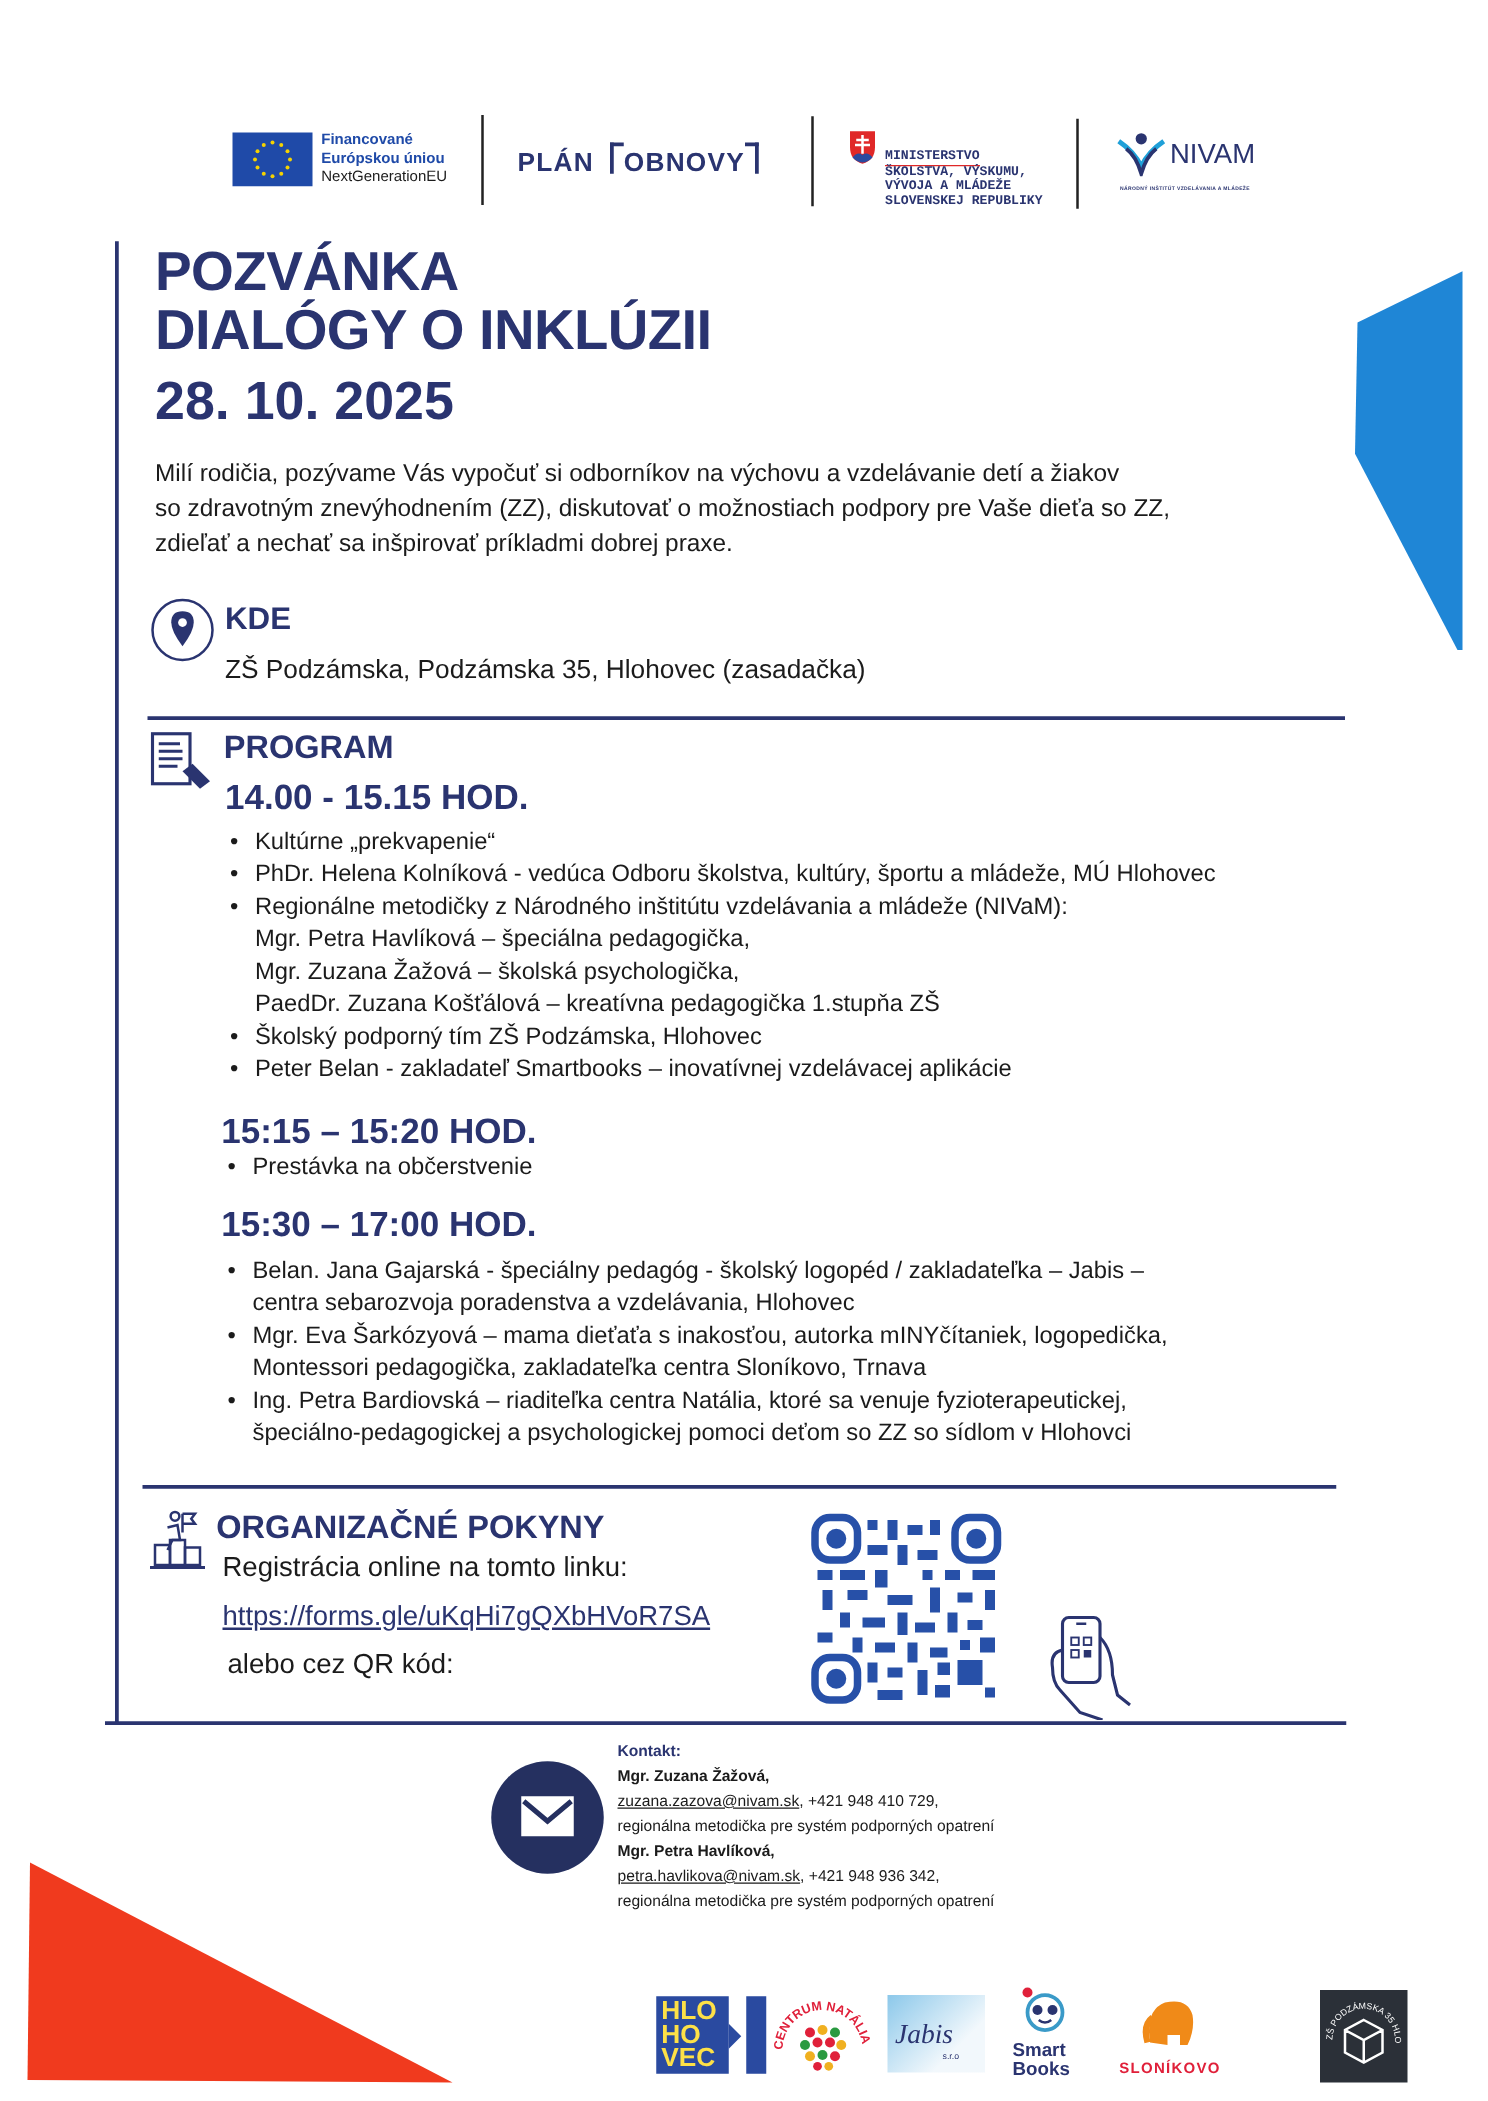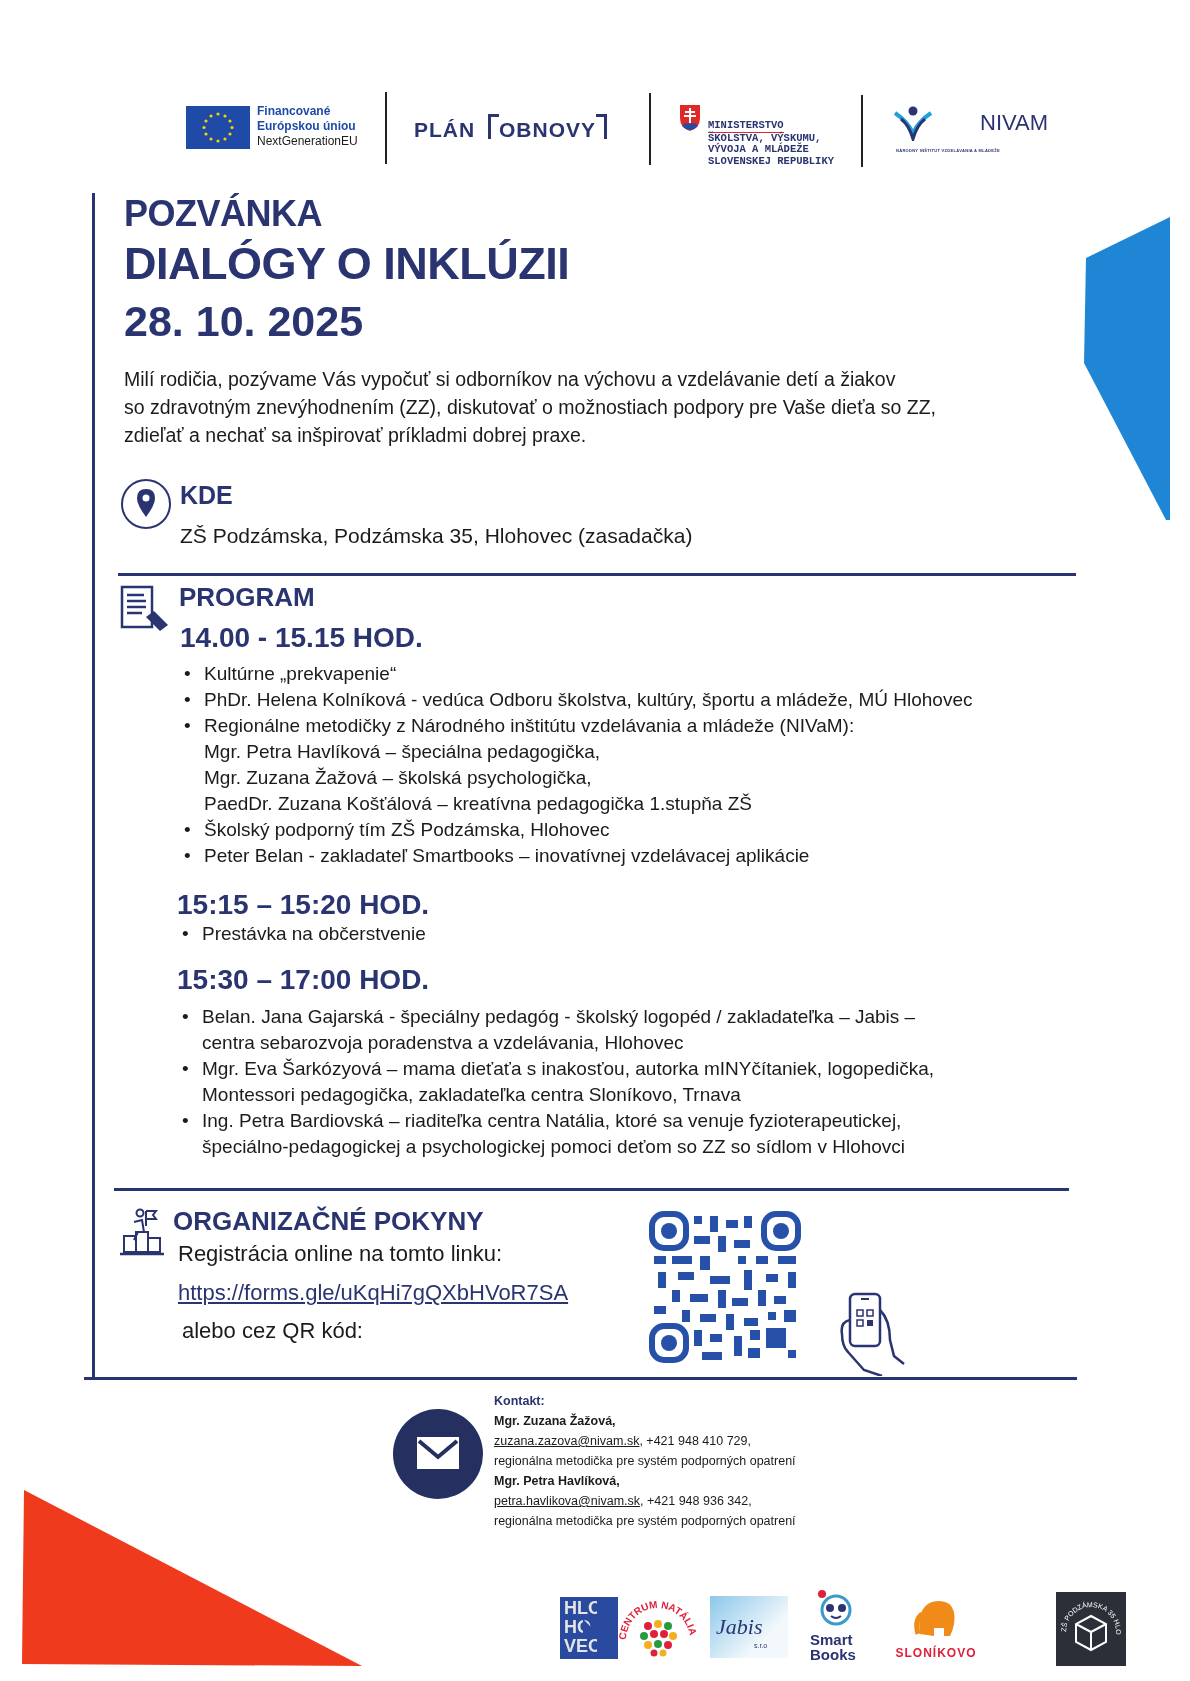--- a/index.html
+++ b/index.html
@@ -16,21 +16,21 @@
   .min-text { left:708px; top:120px; font-size:10.5px; line-height:11.5px; color:#2a3470; font-weight:bold;font-family:Liberation Mono, monospace; }
   .nivam { left:893px; top:110px; font-size:22px; color:#2a3470; }
   .nivam-sub { left:896px; top:148px; font-size:4px; color:#2a3470; letter-spacing:0.3px; font-weight:bold; }
 
   
   .frame-left { left:92px; top:193px; width:3px; height:1186px; background:#2a3470; }
   .frame-bottom { left:84px; top:1377px; width:993px; height:3px; background:#2a3470; }
   .div1 { left:118px; top:573px; width:958px; height:3px; background:#2a3470; }
   .div2 { left:114px; top:1188px; width:955px; height:3px; background:#2a3470; }
 
-  .h-pozv { left:124px; top:193px; font-size:36px; font-weight:bold; color:#2a3470; letter-spacing:-0.5px; }
+  .h-pozv { left:124px; top:193px; font-size:44px; font-weight:bold; color:#2a3470; letter-spacing:-0.5px; }
   .h-title { left:124px; top:238px; font-size:45px; font-weight:bold; color:#2a3470; letter-spacing:-0.5px; }
   .h-date { left:124px; top:297px; font-size:43px; font-weight:bold; color:#2a3470; }
   .intro { left:124px; top:365px; width:900px; font-size:19.5px; line-height:28px; color:#1b1b1b; }
 
   .kde-icon { left:121px; top:479px; width:46px; height:46px; border:2px solid #2a3470; border-radius:50%; }
   .kde-h { left:180px; top:481px; font-size:25px; font-weight:bold; color:#2a3470; }
   .kde-addr { left:180px; top:524px; font-size:21px; color:#1b1b1b; }
 
   .prog-icon { left:120px; top:585px; }
   .prog-h { left:179px; top:582px; font-size:26px; font-weight:bold; color:#2a3470; }
@@ -109,21 +109,21 @@
 </div>
 <div class="abs vsep" style="left:861px;top:95px;height:72px;"></div>
 
 <div class="abs" style="left:893px;top:105px;">
   <svg width="40" height="36" viewBox="0 0 40 36">
     <circle cx="20" cy="6" r="4.5" fill="#2a3470"></circle>
     <path d="M2 8 Q14 16 20 28 Q26 16 38 8" stroke="#1fa0d8" stroke-width="4" fill="none"></path>
     <path d="M8 14 Q16 20 20 34 Q24 20 32 14" stroke="#2a3470" stroke-width="3" fill="none"></path>
   </svg>
 </div>
-<div class="abs nivam" style="left:936px;margin-left:44px;">NIVAM</div>
+<div class="abs nivam" style="left:936px;">NIVAM</div>
 <div class="abs nivam-sub">NÁRODNÝ INŠTITÚT VZDELÁVANIA A MLÁDEŽE</div>
 
 <svg class="abs" style="left:0;top:0;" width="1190" height="1681">
   <polygon points="1170,217 1170,520 1166,520 1084,363 1086,258" fill="#1f86d6"></polygon>
   <polygon points="24,1490 362,1666 22,1664" fill="#f03a1e"></polygon>
 </svg>
 
 <div class="abs frame-left"></div>
 <div class="abs frame-bottom"></div>
 <div class="abs div1"></div>
@@ -281,21 +281,21 @@
   <div class="kh">Kontakt:</div>
   <div class="nm">Mgr. Zuzana Žažová,</div>
   <div><a>zuzana.zazova@nivam.sk</a><span>, +421 948 410 729,</span></div>
   <div>regionálna metodička pre systém podporných opatrení</div>
   <div class="nm">Mgr. Petra Havlíková,</div>
   <div><a>petra.havlikova@nivam.sk</a><span>, +421 948 936 342,</span></div>
   <div>regionálna metodička pre systém podporných opatrení</div>
 </div>
 
 <div class="footer-logo" style="left:525px;top:1597px;width:90px;height:62px;">
-  <div style="position:absolute;left:0;top:0;width:58px;height:62px;background:#2a4aa0;color:#e5e5e5;font-weight:bold;font-size:18px;line-height:19px;padding:2px 4px;box-sizing:border-box;margin-left:35px;">
+  <div style="position:absolute;left:0;top:0;width:58px;height:62px;background:#2a4aa0;color:#fde047;font-weight:bold;font-size:21px;line-height:19px;padding:2px 4px;box-sizing:border-box;">
     <div>HLO</div>
     <div>HO</div>
     <div>VEC</div>
   </div>
   <div style="position:absolute;left:58px;top:22px;width:0;height:0;border-top:10px solid transparent;border-bottom:10px solid transparent;border-left:10px solid #2a4aa0;"></div>
   <div style="position:absolute;left:72px;top:0;width:16px;height:62px;background:#2a4aa0;"></div>
 </div>
 
 <div class="footer-logo" style="left:618px;top:1590px;width:80px;height:74px;">
   <svg width="80" height="74" viewBox="0 0 80 74">

